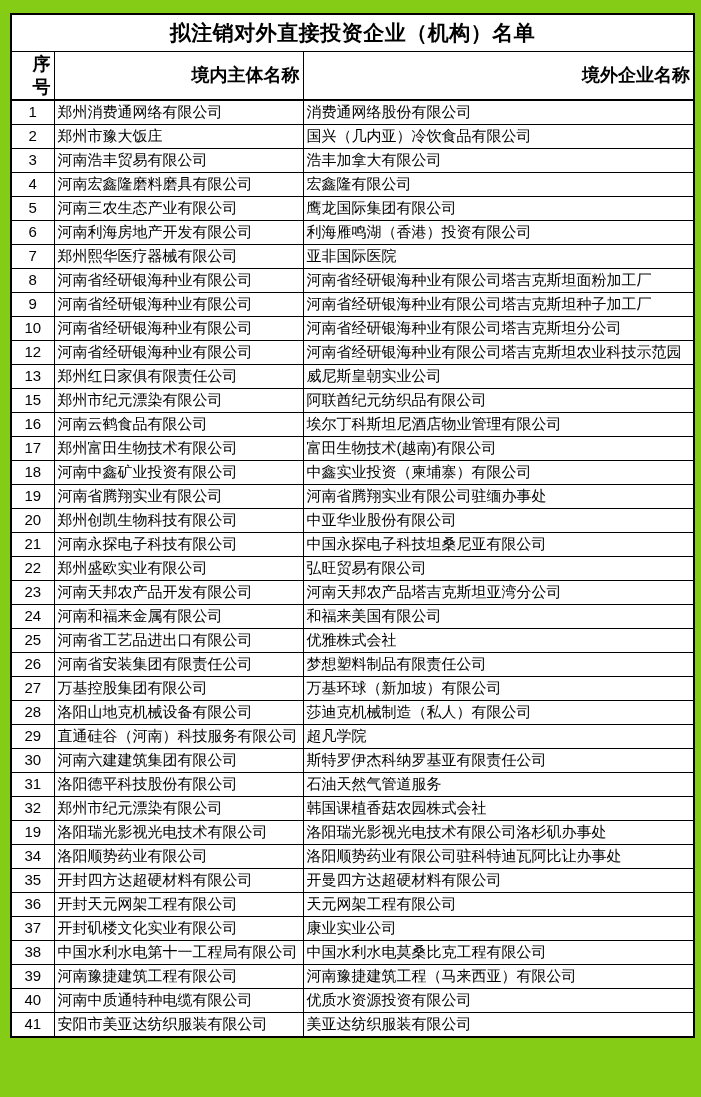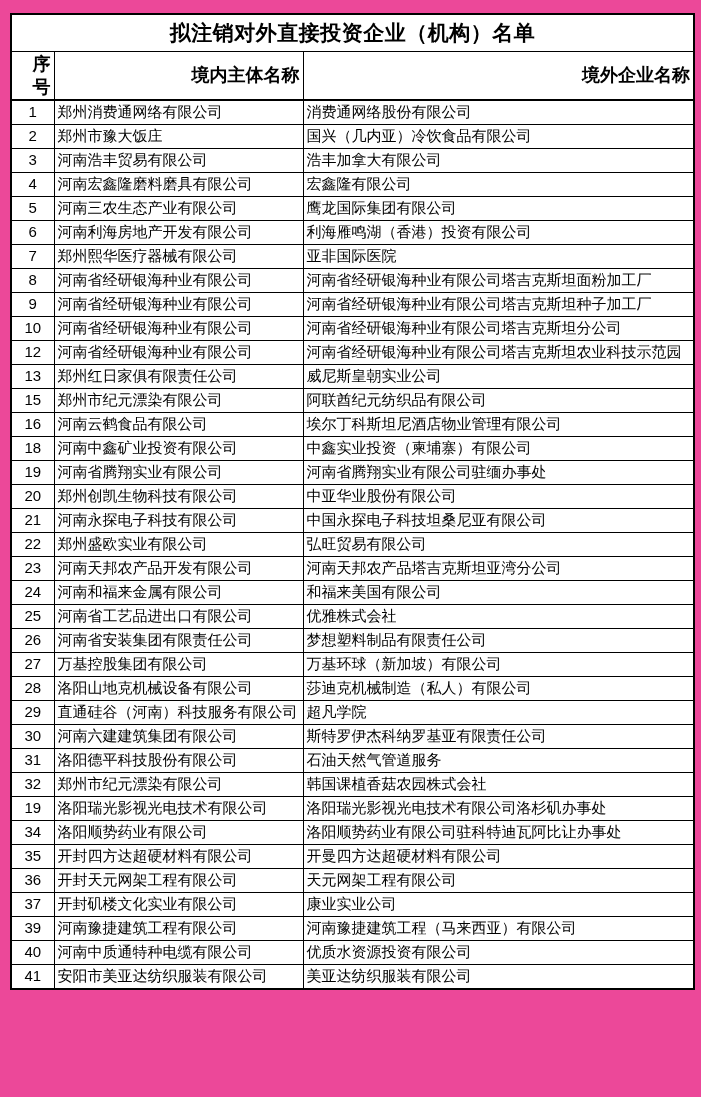--- a/index.html
+++ b/index.html
@@ -6,21 +6,21 @@
     margin: 0;
     padding: 0;
     background: #fefefe;
     font-family: "Liberation Sans", "DejaVu Sans", sans-serif;
     color: #000;
   }
   .page {
     width: 701px;
     height: 1097px;
     position: relative;
-    background: #ec4899;
+    background: #84cc16;
     overflow: hidden;
   }
   table.doc-table {
     position: absolute;
     left: 10px;
     top: 13px;
     width: 683px;
     border-collapse: collapse;
     table-layout: fixed;
     background: #ffffff;
@@ -151,20 +151,25 @@
           <td class="seq">15</td>
           <td class="name">郑州市纪元漂染有限公司</td>
           <td class="name">阿联酋纪元纺织品有限公司</td>
         </tr>
         <tr>
           <td class="seq">16</td>
           <td class="name">河南云鹤食品有限公司</td>
           <td class="name">埃尔丁科斯坦尼酒店物业管理有限公司</td>
         </tr>
         <tr>
+          <td class="seq">17</td>
+          <td class="name">郑州富田生物技术有限公司</td>
+          <td class="name">富田生物技术(越南)有限公司</td>
+        </tr>
+        <tr>
           <td class="seq">18</td>
           <td class="name">河南中鑫矿业投资有限公司</td>
           <td class="name">中鑫实业投资（柬埔寨）有限公司</td>
         </tr>
         <tr>
           <td class="seq">19</td>
           <td class="name">河南省腾翔实业有限公司</td>
           <td class="name">河南省腾翔实业有限公司驻缅办事处</td>
         </tr>
         <tr>
@@ -249,20 +254,25 @@
         </tr>
         <tr>
           <td class="seq">36</td>
           <td class="name">开封天元网架工程有限公司</td>
           <td class="name">天元网架工程有限公司</td>
         </tr>
         <tr>
           <td class="seq">37</td>
           <td class="name">开封矶楼文化实业有限公司</td>
           <td class="name">康业实业公司</td>
+        </tr>
+        <tr>
+          <td class="seq">38</td>
+          <td class="name">中国水利水电第十一工程局有限公司</td>
+          <td class="name">中国水利水电莫桑比克工程有限公司</td>
         </tr>
         <tr>
           <td class="seq">39</td>
           <td class="name">河南豫捷建筑工程有限公司</td>
           <td class="name">河南豫捷建筑工程（马来西亚）有限公司</td>
         </tr>
         <tr>
           <td class="seq">40</td>
           <td class="name">河南中质通特种电缆有限公司</td>
           <td class="name">优质水资源投资有限公司</td>

